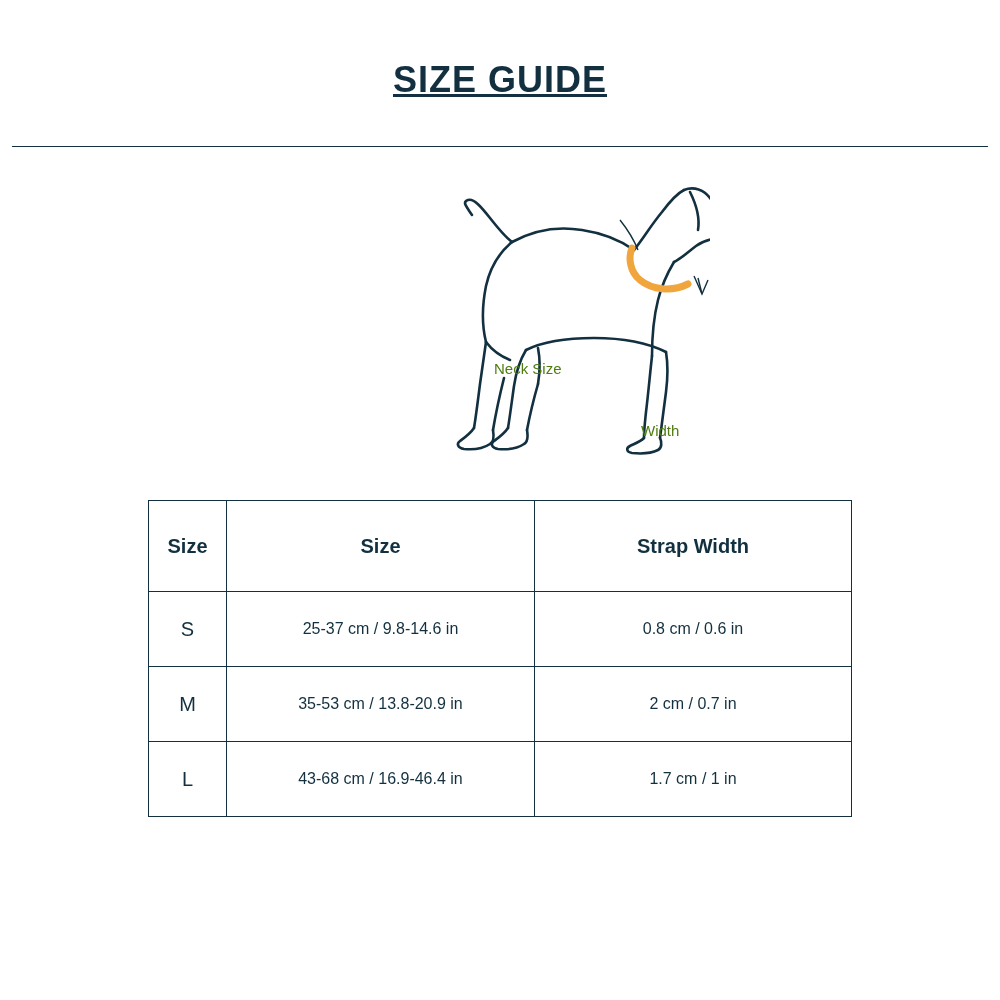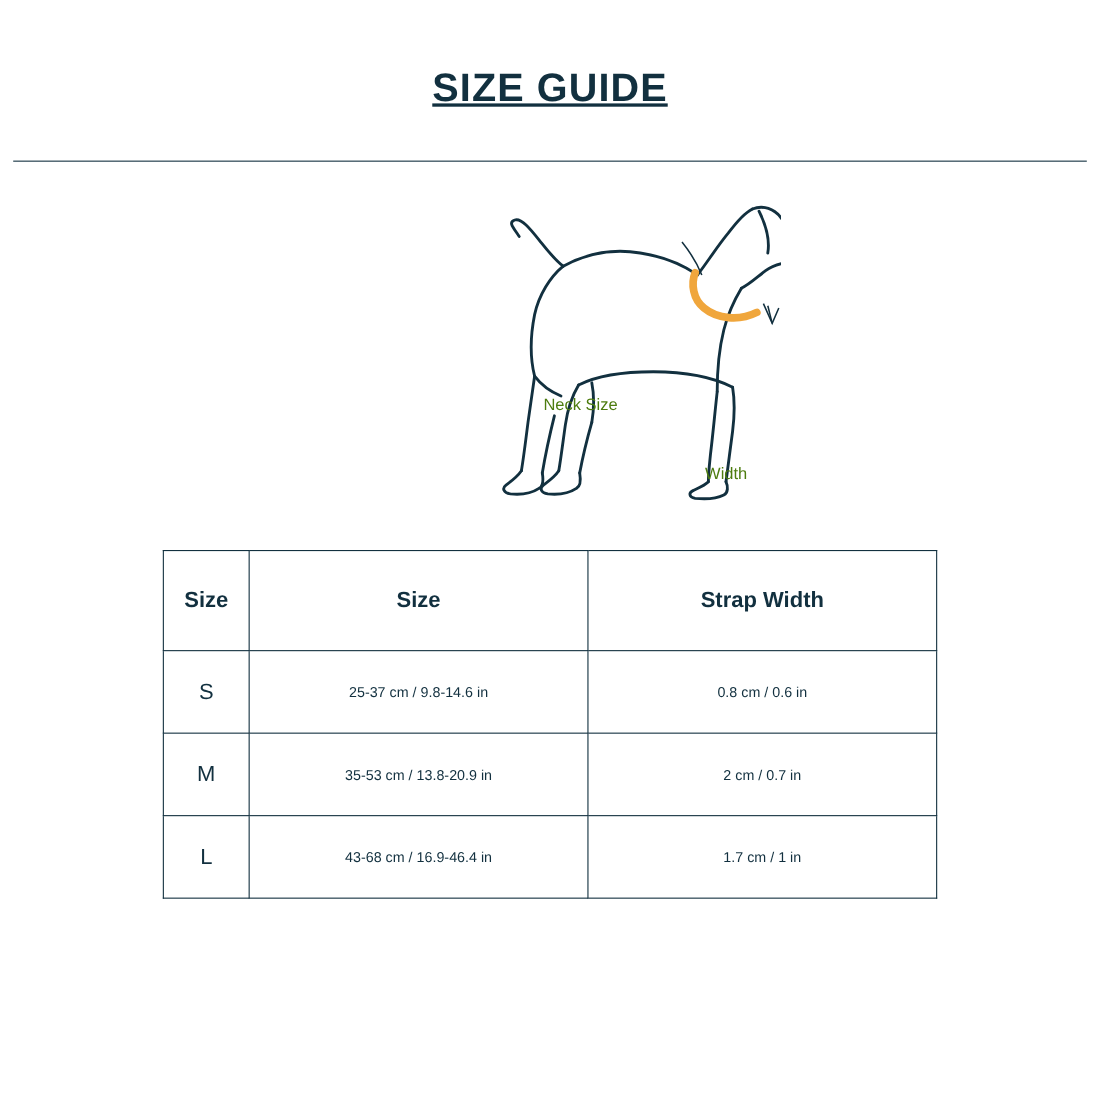--- a/index.html
+++ b/index.html
@@ -76,21 +76,21 @@
     font-weight: normal;
     margin-top: 30px;
   }
   table.size-table thead th {
     height: 88px;
     font-size: 20px;
     font-weight: bold;
   }
   table.size-table tbody td {
     height: 72px;
-    font-size: 13px;
+    font-size: 16px;
   }
   table.size-table tbody td.size-cell {
     font-size: 20px;
   }
   col.c1 { width: 78px; }
   col.c2 { width: 308px; }
   col.c3 { width: 317px; }
 </style>
 </head>
 <body>

